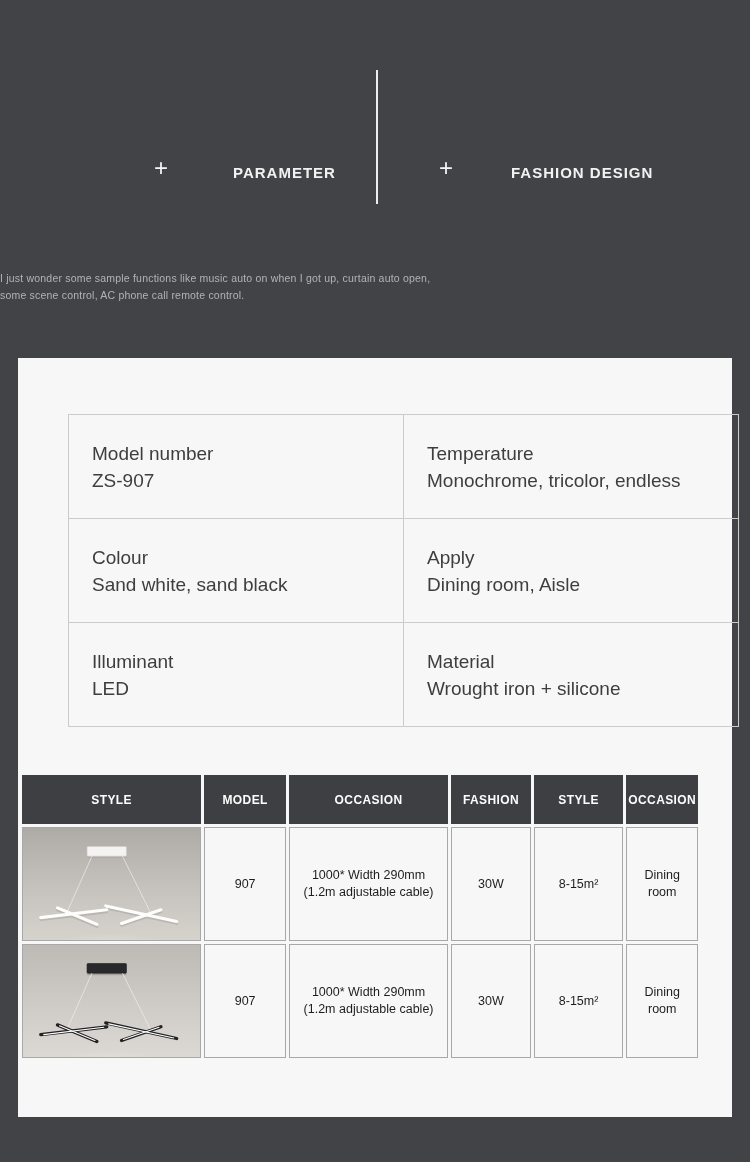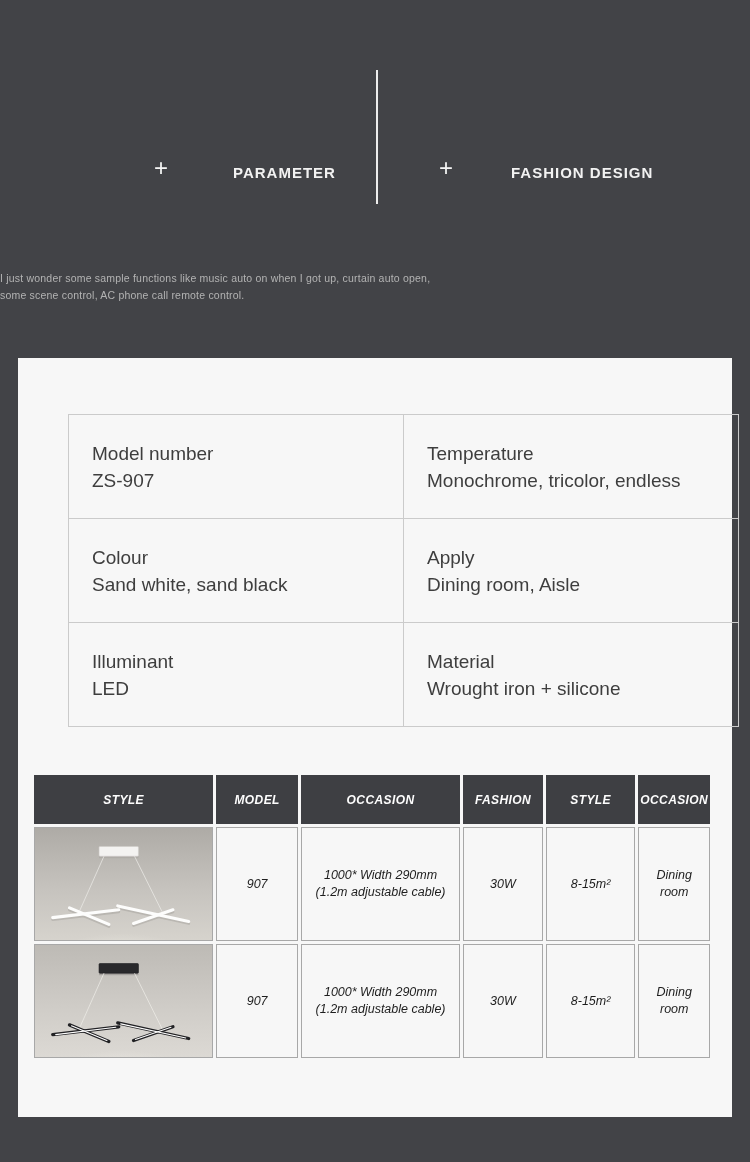--- a/index.html
+++ b/index.html
@@ -51,25 +51,24 @@
   .info-table td {
     width:307px; height:103px;
     border:1px solid #cbcbcb;
     vertical-align:middle;
     padding:0 4px 0 23px;
     font-size:19px; line-height:27px; color:#3e3e3e;
   }
 
   
   .spec-table {
-    position:absolute; left:13px; top:414px;
+    position:absolute; left:1px; top:414px;
     width:682px;
     border-collapse:separate; border-spacing:3px;
     table-layout:fixed;
-    font-style:italic;
   }
   .spec-table th {
     background:#3e3f43;
     color:#fdfdfd; font-size:12px; font-weight:600;
     letter-spacing:0.4px;
     height:49px; text-align:center; vertical-align:middle;
     padding:0;
   }
   .spec-table td {
     background:#f7f7f7;

